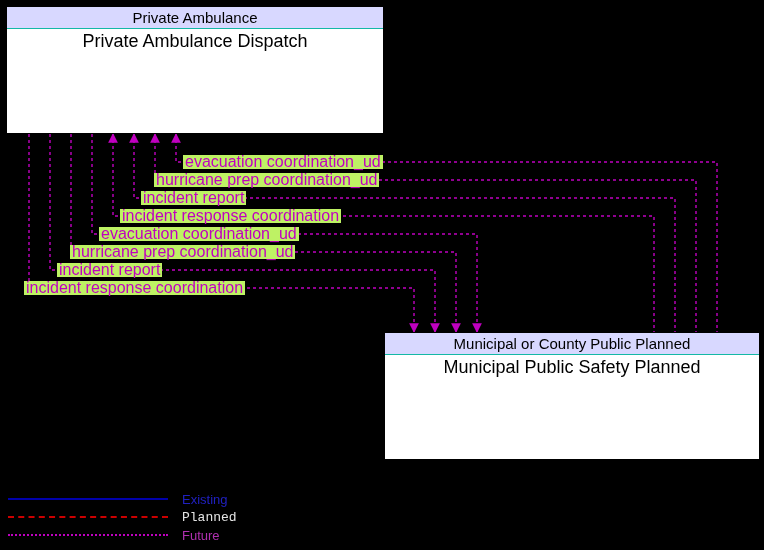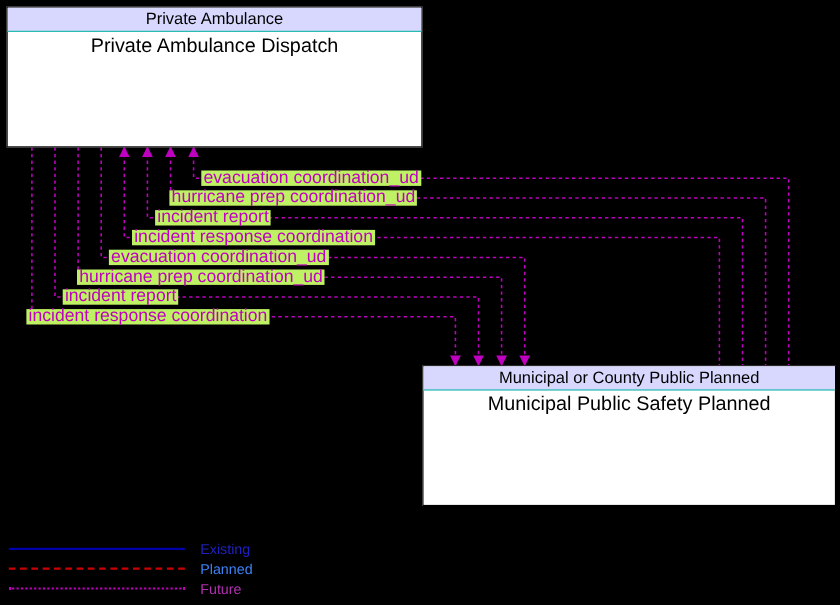--- a/index.html
+++ b/index.html
@@ -63,21 +63,21 @@
     width: 160px;
     height: 0;
     border-top-width: 2px;
     margin-right: 14px;
   }
   .legend-solid  { border-top-style: solid;  border-top-color: #0000aa; }
   .legend-dash   { border-top-style: dashed; border-top-color: #cc0000; border-top-width:2px; }
   .legend-dot    { border-top-style: dotted; border-top-color: #c000c0; border-top-width:2px; }
   .legend-label  { font-size: 13px; }
   .lg-blue   { color:#2020c0; }
-  .lg-red    { color:#3b82f6; }
+  .lg-red    { color:#e5e5e5;font-family:Liberation Mono, monospace; }
   .lg-purple { color:#b030b0; }
 </style>
 </head>
 <body>
 
 <svg class="conn">
   <defs>
     <marker id="arrow" viewBox="0 0 10 10" refX="9" refY="5" markerWidth="7" markerHeight="7" orient="auto-start-reverse">
       <path d="M 0 0 L 10 5 L 0 10 z" fill="#c000c0"></path>
     </marker>

